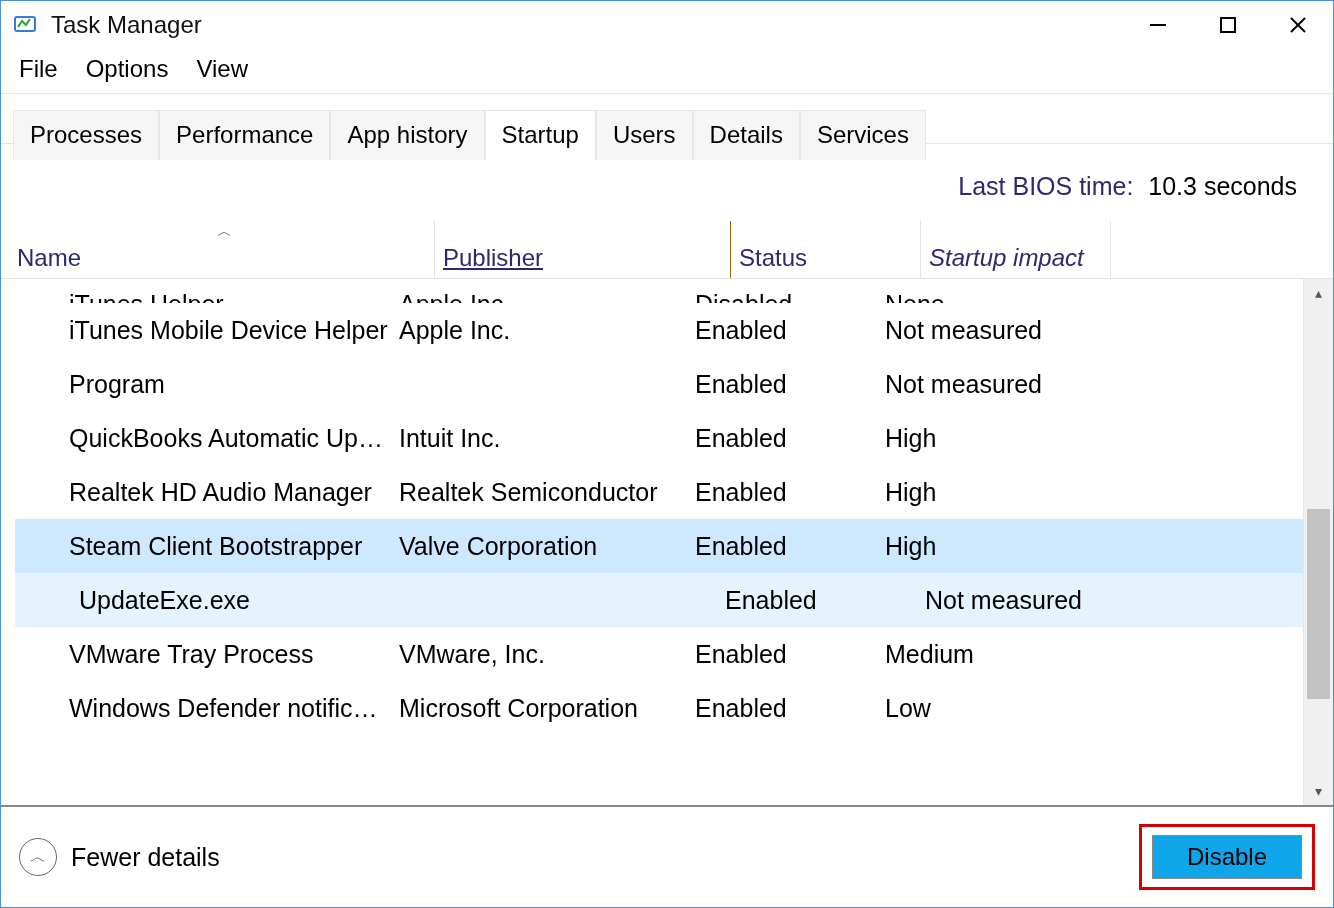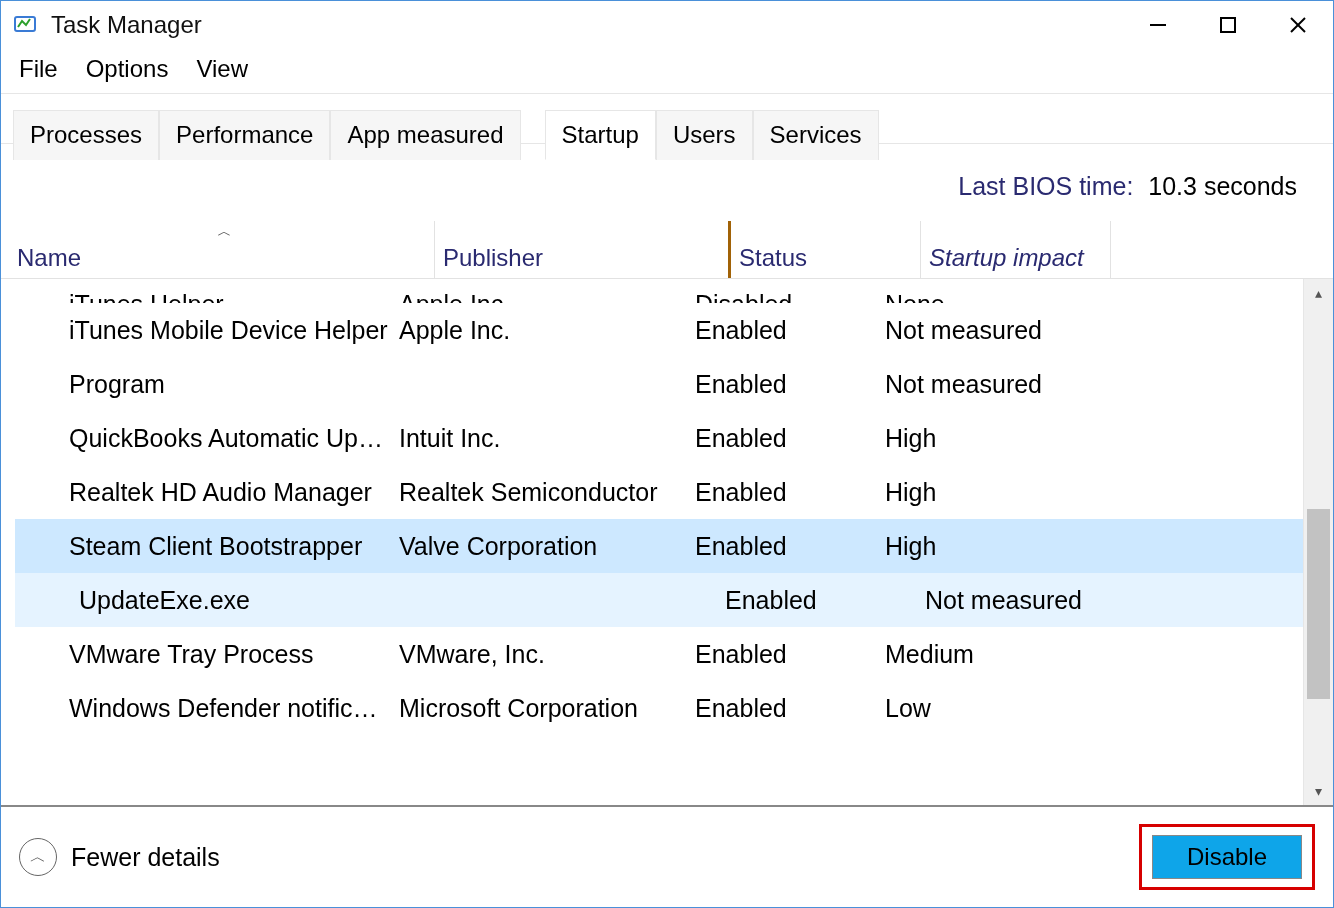--- a/index.html
+++ b/index.html
@@ -57,42 +57,41 @@
     border-bottom: none;
     background: #f6f6f6;
     margin-right: 0px;
     font-size: 24px;
     position: relative;
     top: 17px;
   }
   .tab.active {
     background: #fff;
     border-bottom: 1px solid #fff;
-    margin-left: 24px;
   }
   .bios {
     text-align: right;
     padding: 28px 36px 20px 0;
     font-size: 25px;
     color: #1a1a60;
   }
   .bios .label { color: #2a2a70; margin-right: 8px; }
   .bios .value { color: #000; font-weight: 500; }
   .header-row {
     display: flex;
     border-bottom: 1px solid #e2e2e2;
     font-size: 24px;
     color: #2a2a70;
     padding: 0 14px;
     position: relative;
     height: 58px;
     align-items: flex-end;
   }
   .col-name { width: 420px; padding-left: 2px; padding-bottom: 6px; border-right: 1px solid #e2e2e2; position: relative; height:100%; display:flex; align-items:flex-end;}
-  .col-pub  { width: 296px; padding-left: 8px; padding-bottom: 6px; border-right: 3px solid #a16207; height:100%; display:flex; align-items:flex-end;}
+  .col-pub  { width: 296px; padding-left: 8px; padding-bottom: 6px; border-right: 1px solid #a16207; height:100%; display:flex; align-items:flex-end;text-decoration:underline;}
   .col-stat { width: 190px; padding-left: 8px; padding-bottom: 6px; border-right: 1px solid #e2e2e2; height:100%; display:flex; align-items:flex-end;}
   .col-imp  { width: 190px; padding-left: 8px; padding-bottom: 6px; border-right: 1px solid #e2e2e2; height:100%; display:flex; align-items:flex-end;font-style:italic;}
   .sort-arrow {
     position: absolute;
     left: 50%;
     top: 2px;
     transform: translateX(-50%);
     font-size: 14px;
     color: #555;
   }
@@ -204,23 +203,24 @@
 
 <div class="menubar">
   <span>File</span>
   <span>Options</span>
   <span>View</span>
 </div>
 
 <div class="tabs">
   <div class="tab">Processes</div>
   <div class="tab">Performance</div>
-  <div class="tab">App measured</div>
+  <div class="tab">App history</div>
   <div class="tab active">Startup</div>
   <div class="tab">Users</div>
+  <div class="tab">Details</div>
   <div class="tab">Services</div>
 </div>
 
 <div class="bios">
   <span class="label">Last BIOS time:</span>
   <span class="value">10.3 seconds</span>
 </div>
 
 <div class="header-row">
   <div class="col-name">

